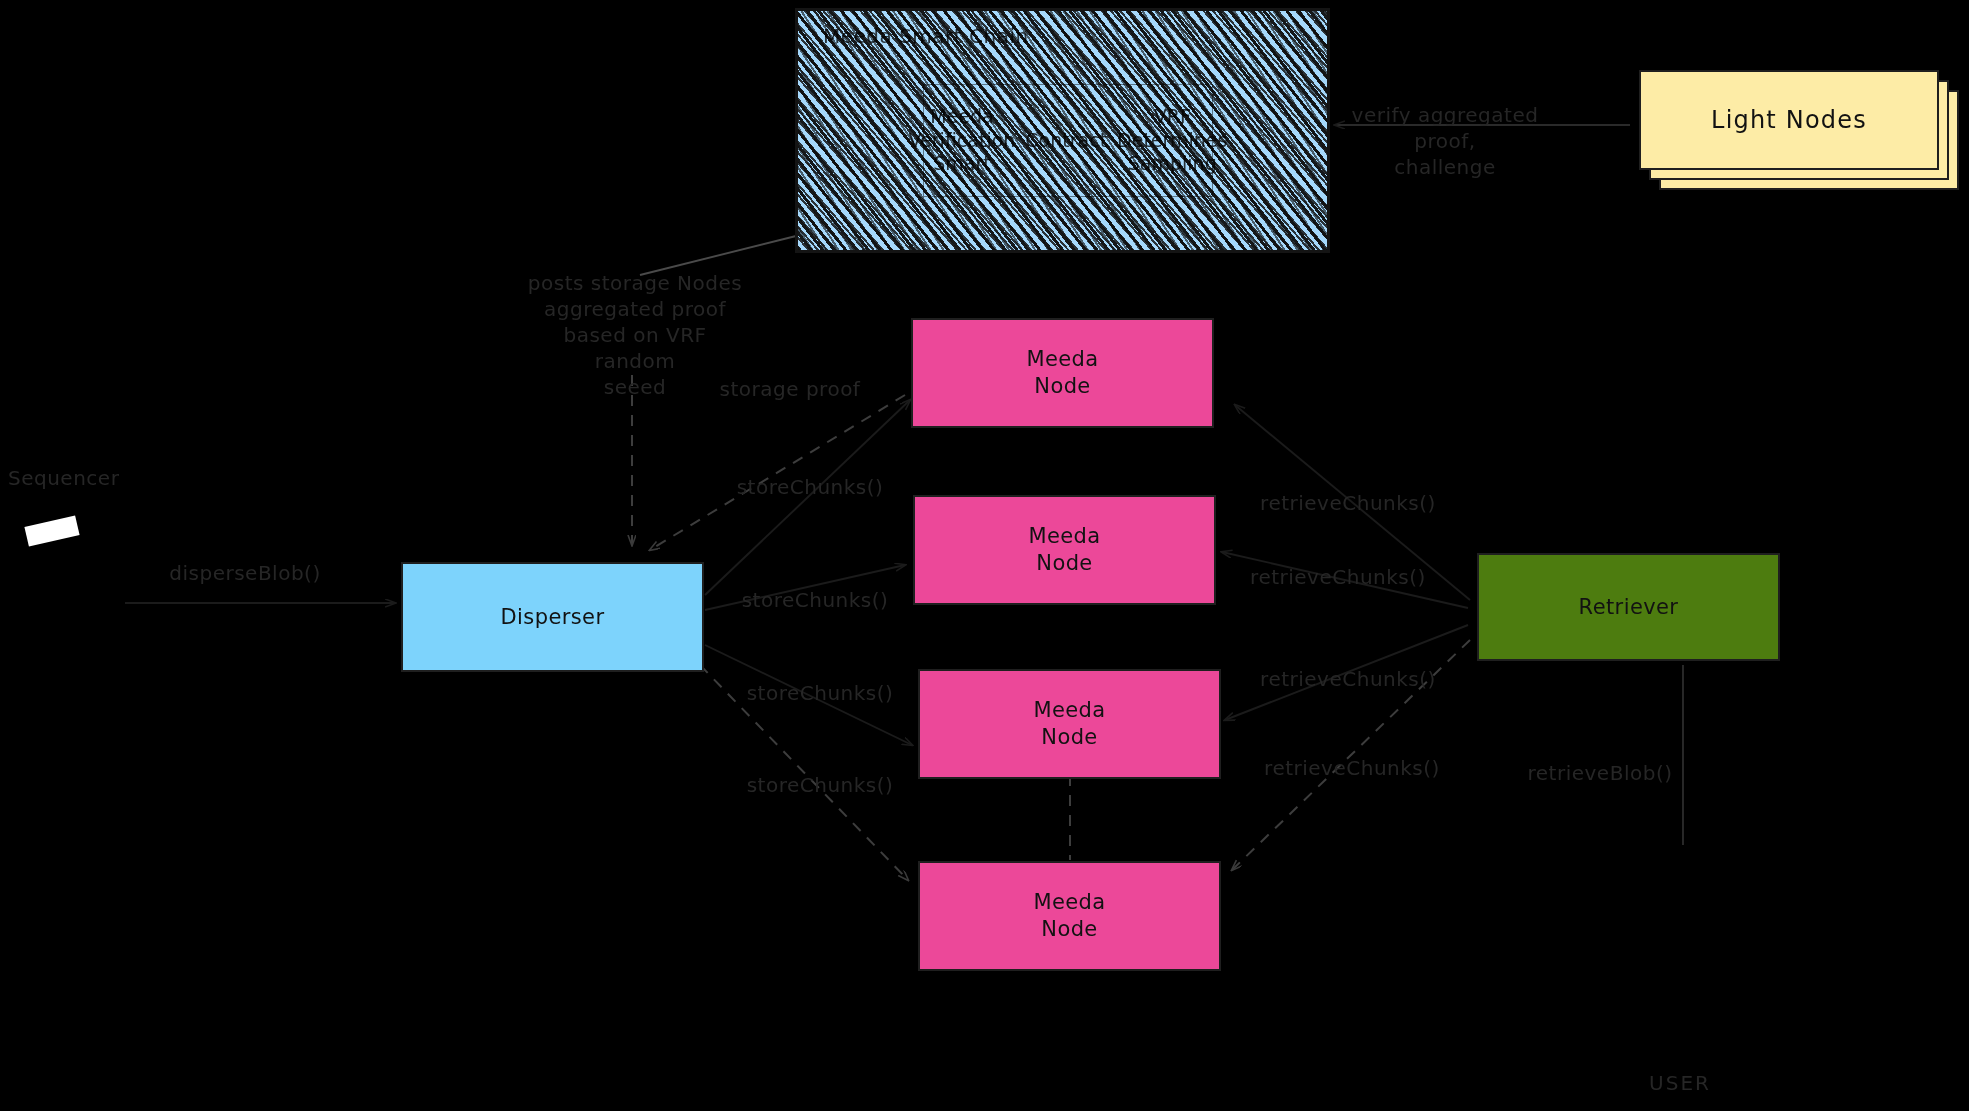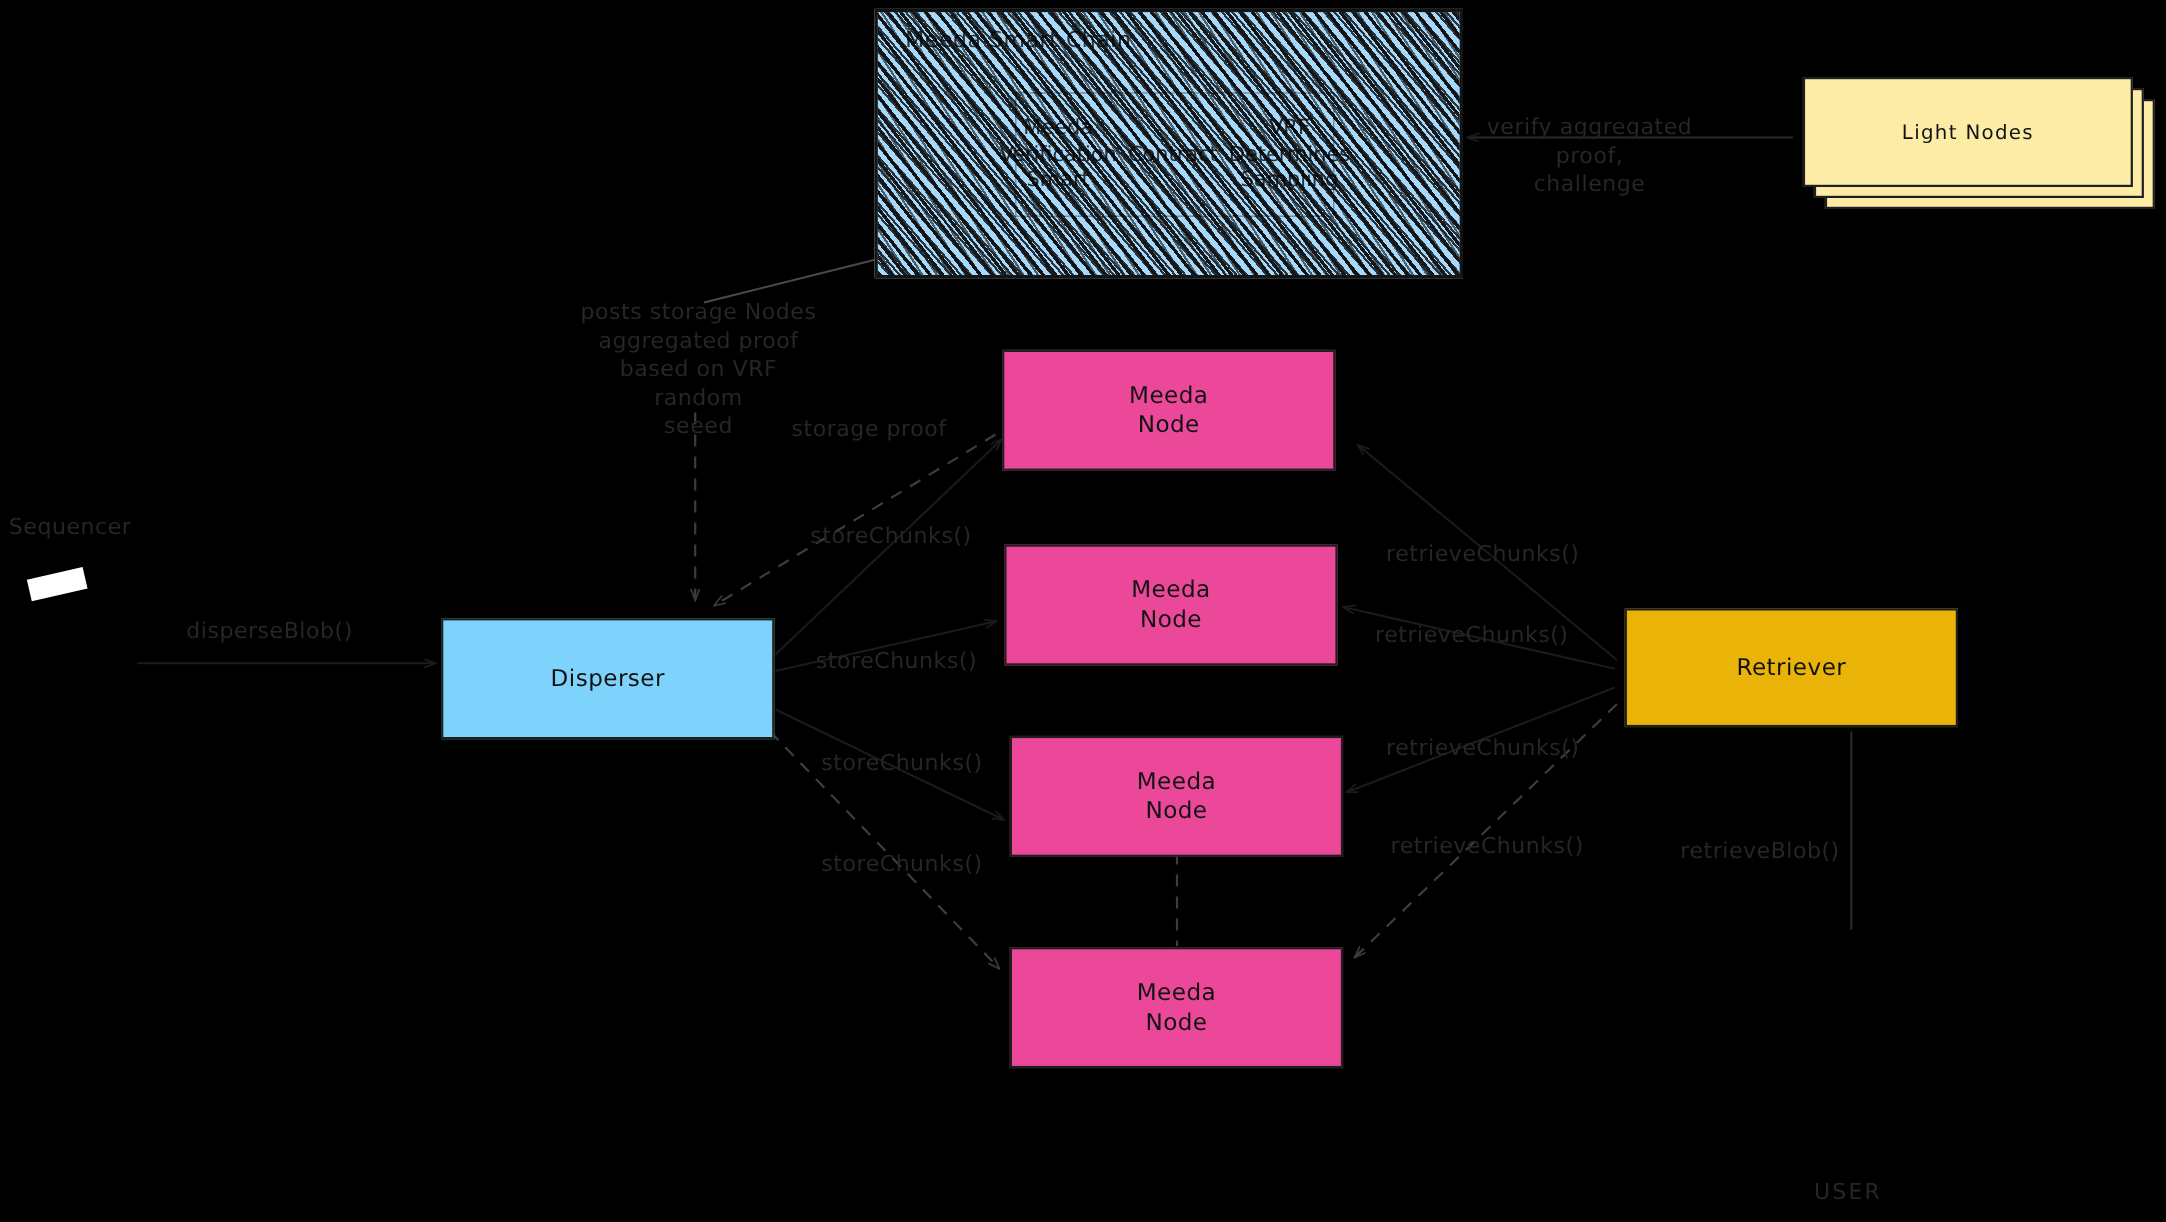--- a/index.html
+++ b/index.html
@@ -18,21 +18,21 @@
     display:flex;align-items:center;justify-content:center;
     text-align:center;
     color:#121212;
     font-size:21px;
     line-height:1.28;
     letter-spacing:.4px;
     white-space:pre-line;
   }
   .node.blue{background:#ec4899;}
   .node.pink{background:#7dd3fc;}
-  .node.yellow{background:#eab308;}
+  .node.yellow{background:#4d7c0f;}
 
   .lbl{
     position:absolute;
     color:#262626;
     font-size:20px;
     line-height:1.3;
     letter-spacing:.5px;
     white-space:pre-line;
     text-align:center;
   }
@@ -70,21 +70,21 @@
     color:#2b2b2b;font-size:19px;line-height:1.25;text-align:center;
     mix-blend-mode:multiply;opacity:.95;
   }
 
   
   #lightnodes{position:absolute;left:1639px;top:70px;width:330px;height:125px;}
   #lightnodes .sheet{position:absolute;box-sizing:border-box;border:2px solid #1f1f1f;background:#fdeca6;}
   #ln-s3{left:20px;top:20px;width:300px;height:100px;}
   #ln-s2{left:10px;top:10px;width:300px;height:100px;}
   #ln-s1{left:0px;top:0px;width:300px;height:100px;display:flex;align-items:center;justify-content:center;
-         color:#121212;font-size:18px;letter-spacing:1.2px;}
+         color:#121212;font-size:24px;letter-spacing:1.2px;}
 
   
   #seq-mark{
     position:absolute;left:26px;top:521px;width:52px;height:20px;
     background:#ffffff;transform:rotate(-13deg);
   }
 </style>
 </head>
 <body>
 

